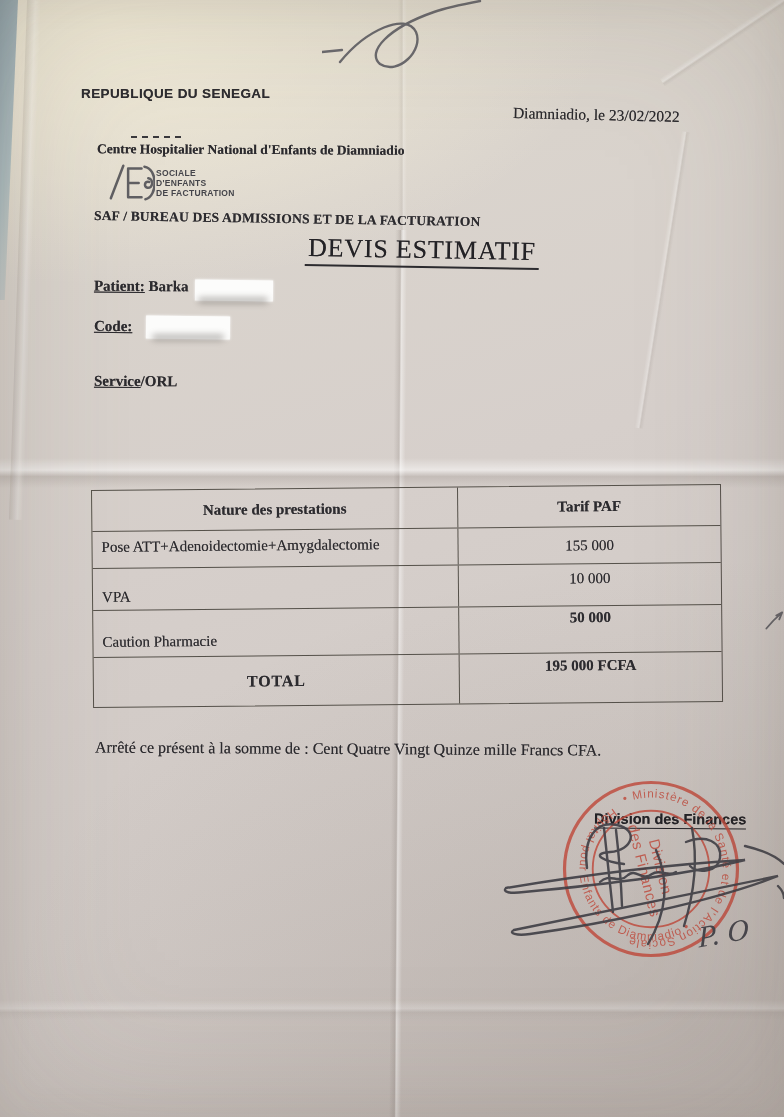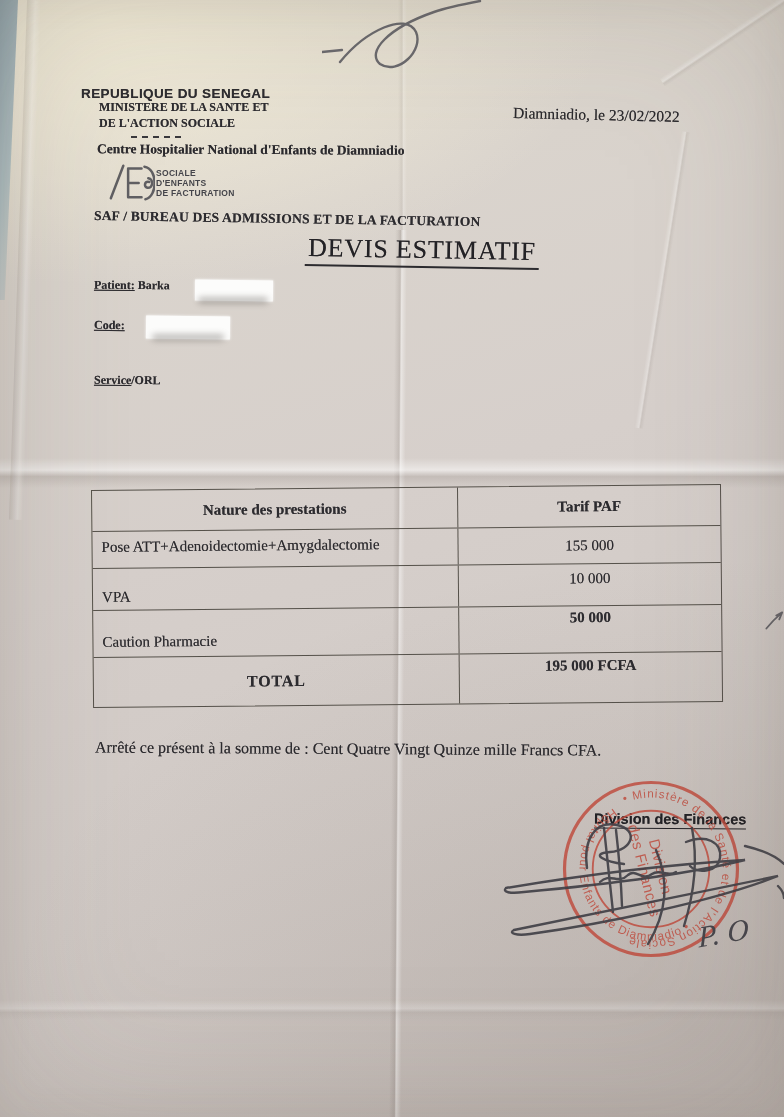--- a/index.html
+++ b/index.html
@@ -16,21 +16,21 @@
   .crease{position:absolute;pointer-events:none;}
   .smudge{position:absolute;background:#6b6661;filter:blur(3px);opacity:.42;border-radius:3px;}
   .redact{position:absolute;background:#fcfcfb;box-shadow:0 0 3px rgba(255,255,255,.95);}
   .hdr-country{font-family:"Liberation Sans",sans-serif;font-weight:bold;font-size:13.5px;letter-spacing:.4px;color:#2d2c30;}
   .hdr-ministry{font-weight:bold;font-size:12px;line-height:1.3;color:#2d2c30;}
   .hdr-hospital{font-weight:bold;font-size:13.5px;color:#2b2a2e;}
   .logo-text{font-family:"Liberation Sans",sans-serif;font-weight:bold;font-size:8.5px;line-height:1.2;letter-spacing:.3px;color:#45454b;}
   .date-line{font-size:15.5px;color:#2b2a2e;}
   .office-line{font-weight:bold;font-size:13.5px;letter-spacing:.2px;color:#2c2b2f;}
   .doc-title{font-size:26px;letter-spacing:.8px;color:#232226;border-bottom:2px solid #2c2b2f;padding:0 3px 1px 3px;}
-  .field{font-size:12px;font-weight:bold;color:#2c2b2f;}
+  .field{font-size:15px;font-weight:bold;color:#2c2b2f;}
   .field .lbl{text-decoration:underline;}
   .tbl{position:absolute;left:91px;top:490px;width:628px;border:1.5px solid #55514a;
     transform:rotate(-0.55deg);transform-origin:left top;font-size:15px;color:#2c2b2f;}
   .t-row{display:grid;grid-template-columns:366px 1fr;border-bottom:1px solid #55514a;}
   .t-row:last-child{border-bottom:none;}
   .t-cell-l{border-right:1px solid #55514a;display:flex;}
   .t-cell-r{display:flex;justify-content:center;}
   .amount-words{font-size:16px;color:#2b2a2e;}
   .division-label{font-family:"Liberation Sans",sans-serif;font-weight:bold;font-size:14.5px;color:#232226;
     border-bottom:1.6px solid #232226;padding-bottom:1px;}
@@ -62,24 +62,20 @@
 
   <svg class="abs" style="left:322px;top:0;" width="165" height="85" viewBox="0 0 165 85">
     <g fill="none" stroke="#55555c" stroke-width="2.4" stroke-linecap="round" opacity=".85">
       <path d="M18,62 C44,30 84,12 94,32 C102,50 76,76 58,64 C44,52 66,28 112,12 C126,7 142,4 158,1"></path>
       <path d="M0,52 L20,50"></path>
     </g>
   </svg>
 
   <div class="abs txt hdr-country" style="left:81px;top:62px;margin-top:24px;">REPUBLIQUE DU SENEGAL</div>
 
-  <div class="abs txt hdr-ministry" style="left:99px;top:100px;">
-    <div>MINISTERE DE LA SANTE ET</div>
-    <div>DE L'ACTION SOCIALE</div>
-  </div>
   <div class="abs" style="left:131px;top:136px;width:50px;border-top:2.5px dashed #3a393d;"></div>
 
   <div class="abs txt hdr-hospital" style="left:97px;top:142px;transform:rotate(.3deg);">Centre Hospitalier National d'Enfants de Diamniadio</div>
 
   <svg class="abs" style="left:107px;top:161px;" width="48" height="42" viewBox="0 0 50 42">
     <g fill="none" stroke="#4a4a50" stroke-width="2.6" stroke-linecap="round" opacity=".85">
       <path d="M4,38 L17,4"></path>
       <path d="M22,7 L22,37 M22,7 L36,7 M22,22 L33,22 M22,37 L36,37"></path>
       <path d="M39,5 C53,7 53,36 40,39"></path>
       <path d="M43,17 C49,18 48,28 42,27 C38,26 39,20 44,21"></path>

